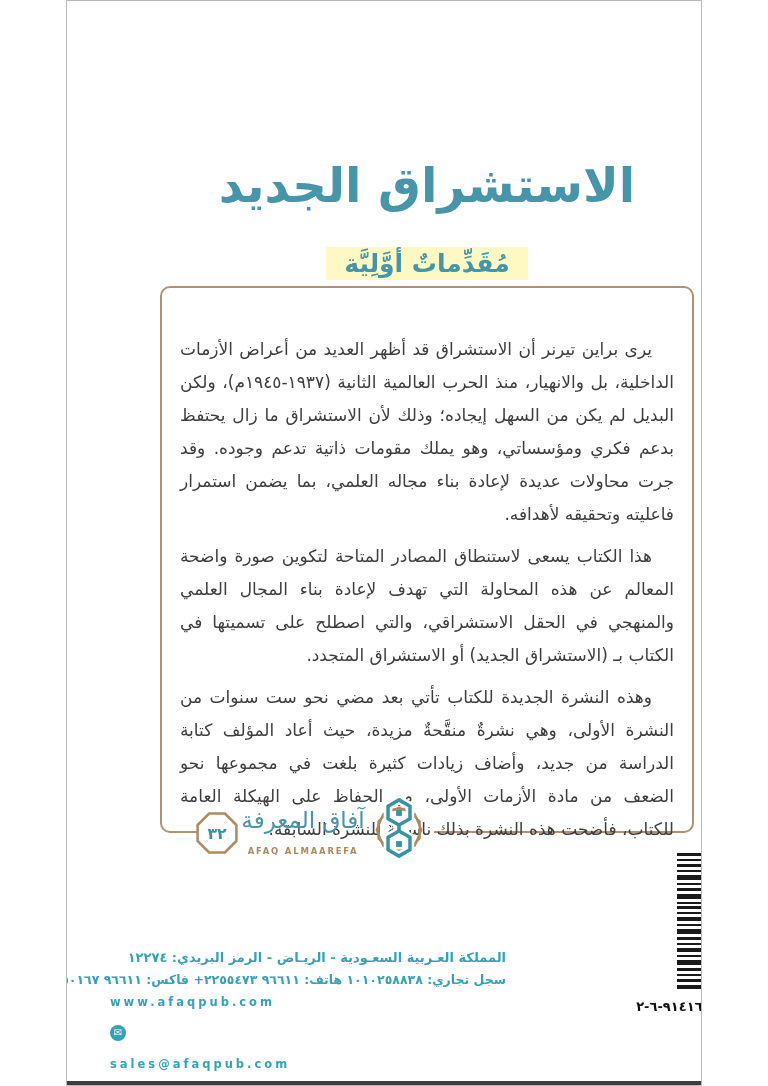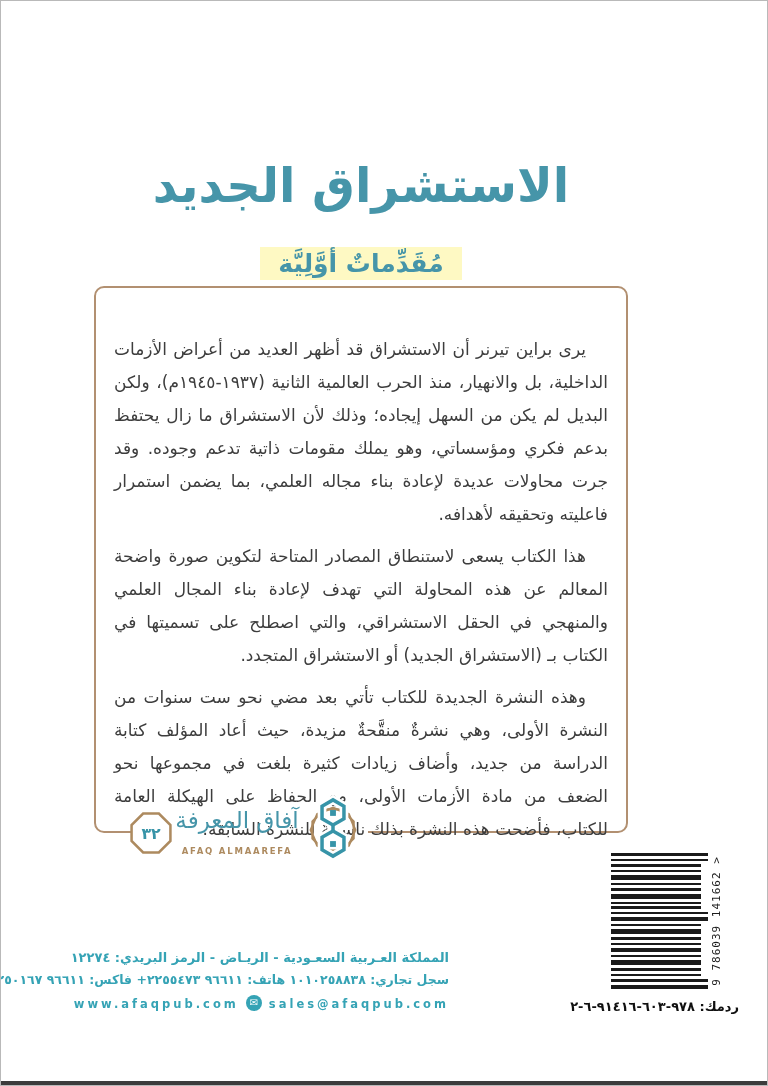--- a/index.html
+++ b/index.html
@@ -1,17 +1,17 @@
 <!DOCTYPE html>
 <html lang="ar"><head>
 <meta charset="utf-8">
 <style>
   html,body { margin:0; padding:0; background:#ffffff; }
   .page {
-    position:relative; width:768px; height:1086px; margin:0 auto;
+    position:relative; width:636px; height:1086px; margin:0 auto;
     background:#ffffff; overflow:hidden; box-sizing:border-box;
     border:1px solid #b9b9b9;
     font-family:"DejaVu Sans", sans-serif;
   }
   .page::after { content:""; position:absolute; left:0; right:0; bottom:0; height:4px; background:#3c3c3c; }
 
   .title {
     position:absolute; top:158px; left:24px; width:672px;
     text-align:center; font-size:48px; font-weight:bold; color:#4695a9;
     direction:rtl; line-height:1.1;
@@ -55,26 +55,26 @@
     transform:rotate(-90deg); transform-origin:center;
     font-family:"DejaVu Sans Mono", monospace; font-size:11px; letter-spacing:1px;
     color:#1d1d1d; text-align:center; white-space:nowrap;
   }
   .isbn-line {
     position:absolute; left:590px; top:998px; width:148px;
     direction:rtl; text-align:center; font-size:13px; font-weight:bold; color:#101010;
     white-space:nowrap;
   }
 
-  .contact { position:absolute; left:52px; top:946px; width:396px; direction:rtl; text-align:right; color:#35a3b5; }
+  .contact { position:absolute; left:43px; top:946px; width:396px; direction:rtl; text-align:right; color:#35a3b5; }
   .contact-l1 { font-size:13px; line-height:22px; font-weight:bold; white-space:nowrap; }
   .contact-l2 { font-size:12.5px; line-height:22px; font-weight:bold; white-space:nowrap; }
   .contact-web {
-    margin-top:4px; direction:ltr; display:flex; justify-content:flex-end; align-items:flex-end;
-    gap:7px; font-size:11.5px; font-weight:bold; letter-spacing:3px; white-space:nowrap;
+    margin-top:4px; direction:ltr; display:flex; justify-content:flex-end; align-items:flex-start;
+    gap:16px; font-size:11.5px; font-weight:bold; letter-spacing:3px; white-space:nowrap;flex-direction:column;
   }
   .envelope-badge {
     display:inline-block; width:16px; height:16px; border-radius:50%;
     background:#35a3b5; color:#ffffff; font-size:10px; line-height:16px;
     text-align:center; letter-spacing:0;
   }
 </style>
 </head>
 <body>
 

